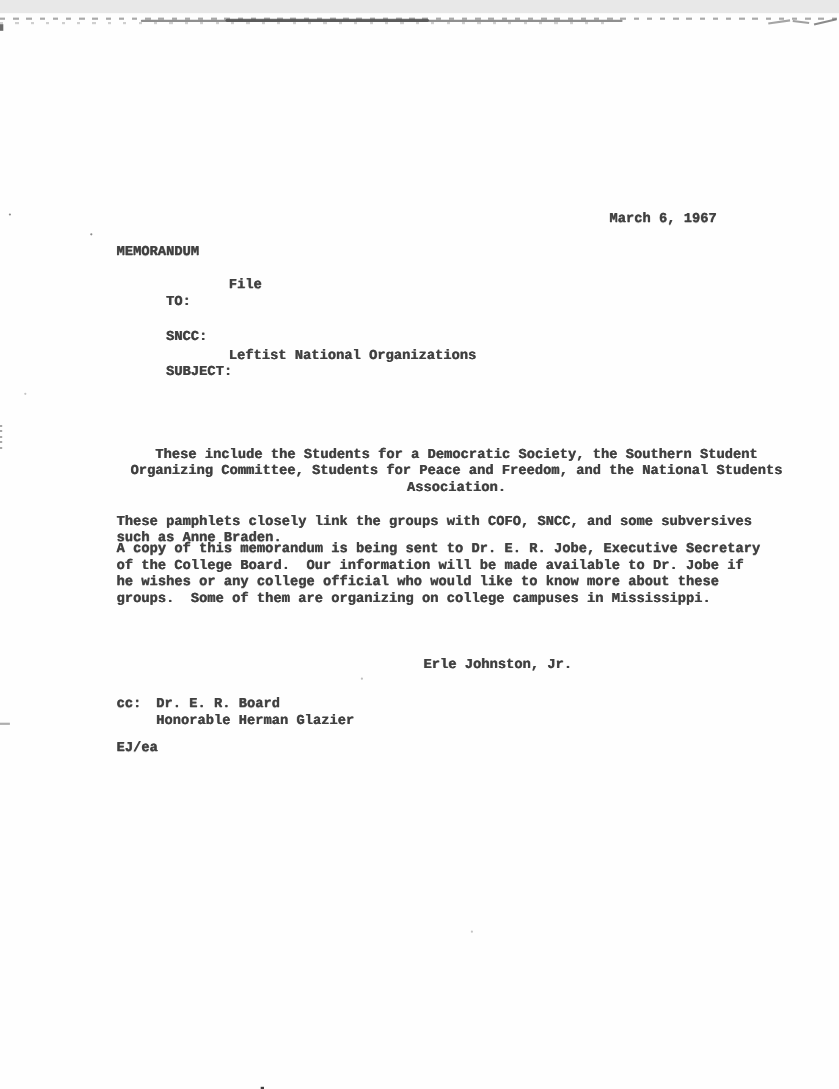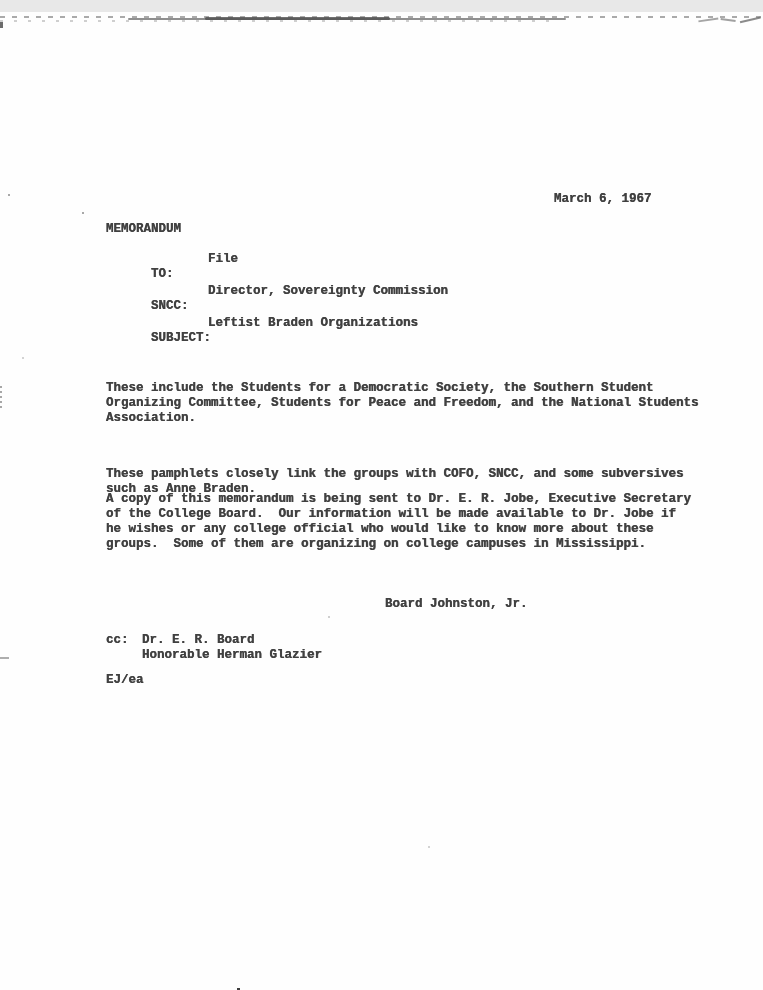--- a/index.html
+++ b/index.html
@@ -26,21 +26,21 @@
   
   .date       { left: 554px; top: 180px; }
   .title      { left: 106px; top: 210px; }
   .row        { left: 106px; width: 560px; }
   .row-to     { top: 240px; }
   .row-from   { top: 272px; }
   .row-subj   { top: 304px; }
   .row .value { position: absolute; left: 102px; top: 0; white-space: pre; }
   .para       { left: 106px; width: 618px; }
   .p1 { top: 329px; }
-  .p2 { top: 369px; }
+  .p2 { top: 394px; text-align: center; }
   .p3 { top: 455px; }
   .p4 { top: 480px; }
   .signature  { left: 385px; top: 585px; }
   .cc-label   { left: 106px; top: 621px; }
   .cc-name-1  { left: 142px; top: 621px; }
   .cc-name-2  { left: 142px; top: 636px; }
   .initials   { left: 106px; top: 661px; }
 
   
   .artifact { position: absolute; pointer-events: none; }
@@ -109,38 +109,37 @@
 
     <div class="txt date">March 6, 1967</div>
     <div class="txt title">MEMORANDUM</div>
 
     <div class="txt row row-to">
       <span class="label">TO:</span>
       <span class="value">File</span>
     </div>
     <div class="txt row row-from">
       <span class="label">SNCC:</span>
-      <span class="value">Director, Sovereignty Commission</span>
     </div>
     <div class="txt row row-subj">
       <span class="label">SUBJECT:</span>
-      <span class="value">Leftist Braden Organizations</span>
+      <span class="value">Leftist National Organizations</span>
     </div>
 
     <div class="txt para p2">These include the Students for a Democratic Society, the Southern Student
 Organizing Committee, Students for Peace and Freedom, and the National Students
 Association.</div>
     <div class="txt para p3">These pamphlets closely link the groups with COFO, SNCC, and some subversives
 such as Anne Braden.</div>
     <div class="txt para p4">A copy of this memorandum is being sent to Dr. E. R. Jobe, Executive Secretary
 of the College Board.  Our information will be made available to Dr. Jobe if
 he wishes or any college official who would like to know more about these
 groups.  Some of them are organizing on college campuses in Mississippi.</div>
 
-    <div class="txt signature">Board Johnston, Jr.</div>
+    <div class="txt signature">Erle Johnston, Jr.</div>
 
     <div class="txt cc-label">cc:</div>
     <div class="txt cc-name-1">Dr. E. R. Board</div>
     <div class="txt cc-name-2">Honorable Herman Glazier</div>
 
     <div class="txt initials">EJ/ea</div>
 
   </main>
 </div>
 

